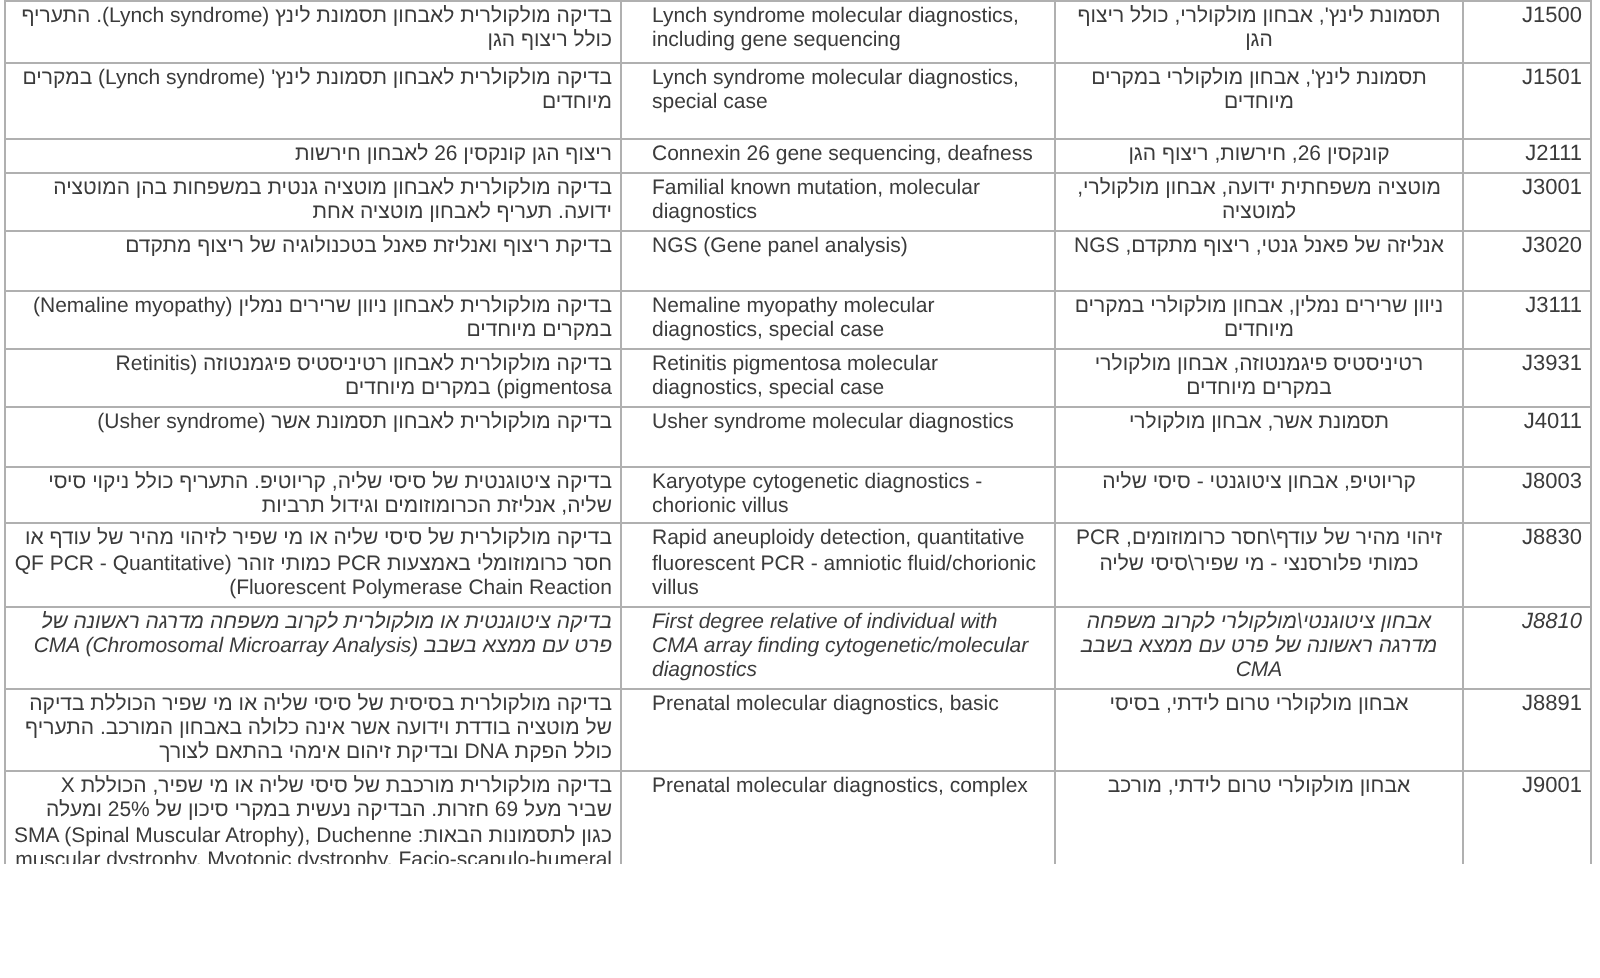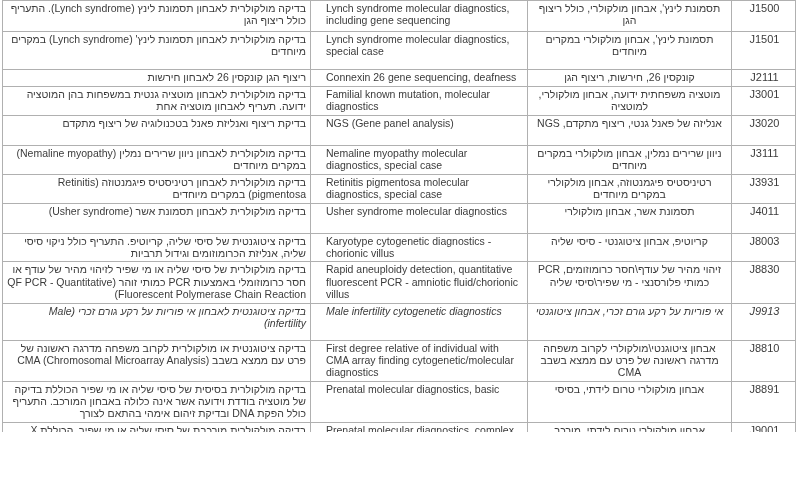--- a/index.html
+++ b/index.html
@@ -23,21 +23,21 @@
     font-size: 10.5px;
     line-height: 1.18;
     color: #3b3b3b;
     padding: 1px 4px 2px 4px;
     word-wrap: break-word;
     overflow: hidden;
   }
   td.desc  { direction: rtl; text-align: right; padding-left: 3px; }
   td.en    { direction: ltr; text-align: left; padding-left: 15px; }
   td.he    { direction: rtl; text-align: center; }
-  td.code  { direction: ltr; text-align: center; font-size: 11px; padding-left: 6px; margin-top: 41px; }
+  td.code  { direction: ltr; text-align: right; font-size: 11px; padding-left: 6px; margin-top: 41px; }
   
   tr:nth-child(1)  { height: 31px; }
   tr:nth-child(2)  { height: 38px; }
   tr:nth-child(3)  { height: 15px; }
   tr:nth-child(4)  { height: 29px; }
   tr:nth-child(5)  { height: 30px; }
   tr:nth-child(6)  { height: 15px; }
   tr:nth-child(7)  { height: 29px; }
   tr:nth-child(8)  { height: 30px; }
   tr:nth-child(9)  { height: 15px; }
@@ -127,26 +127,20 @@
   </tr>
 
   <tr>
     <td class="desc">בדיקה מולקולרית של סיסי שליה או מי שפיר לזיהוי מהיר של עודף או חסר כרומוזומלי באמצעות PCR כמותי זוהר (QF PCR - Quantitative Fluorescent Polymerase Chain Reaction)</td>
     <td class="en">Rapid aneuploidy detection, quantitative fluorescent PCR - amniotic fluid/chorionic villus</td>
     <td class="he">זיהוי מהיר של עודף\חסר כרומוזומים, PCR כמותי פלורסנצי - מי שפיר\סיסי שליה</td>
     <td class="code">J8830</td>
   </tr>
 
 
-  <tr>
-    <td class="desc">בדיקה ציטוגנטית לאבחון אי פוריות על רקע גורם זכרי (Male infertility)</td>
-    <td class="en">Male infertility cytogenetic diagnostics</td>
-    <td class="he">אי פוריות על רקע גורם זכרי, אבחון ציטוגנטי</td>
-    <td class="code">J9913</td>
-  </tr>
 
   <tr>
     <td class="desc">בדיקה ציטוגנטית או מולקולרית לקרוב משפחה מדרגה ראשונה של פרט עם ממצא בשבב CMA (Chromosomal Microarray Analysis)</td>
     <td class="en">First degree relative of individual with CMA array finding cytogenetic/molecular diagnostics</td>
     <td class="he">אבחון ציטוגנטי\מולקולרי לקרוב משפחה מדרגה ראשונה של פרט עם ממצא בשבב CMA</td>
     <td class="code">J8810</td>
   </tr>
 
   <tr>
     <td class="desc">בדיקה מולקולרית בסיסית של סיסי שליה או מי שפיר הכוללת בדיקה של מוטציה בודדת וידועה אשר אינה כלולה באבחון המורכב. התעריף כולל הפקת DNA ובדיקת זיהום אימהי בהתאם לצורך</td>

